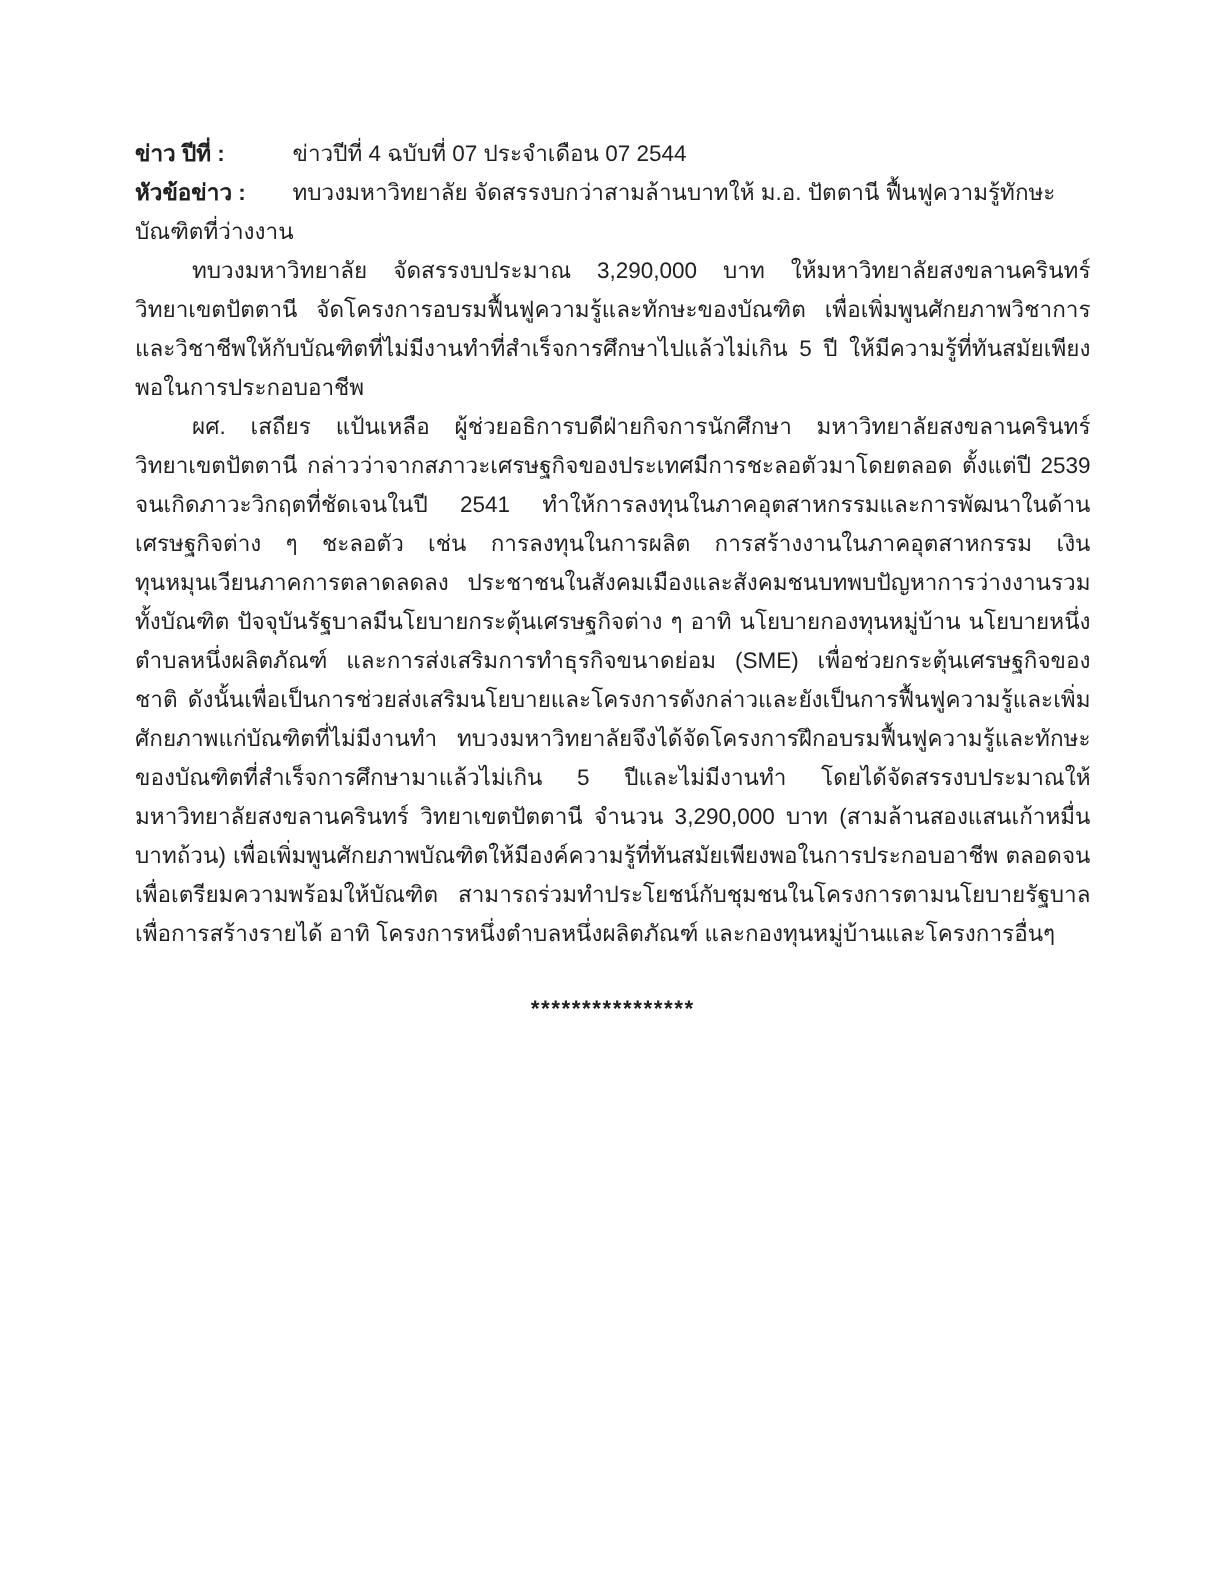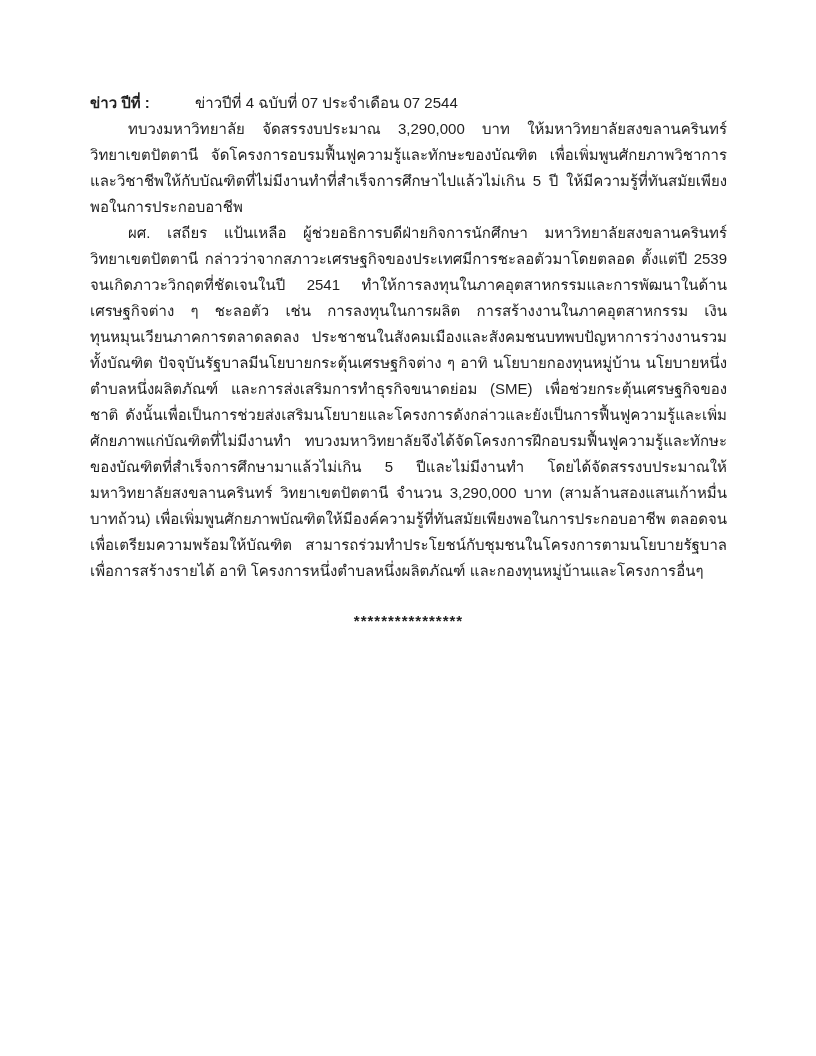--- a/index.html
+++ b/index.html
@@ -53,20 +53,23 @@
 </style>
 </head>
 <body>
 
 <div class="page" style="--page-bg: #ffffff; --text-color: #1f1f1f;">
 
   <p class="meta-row">
     <span class="meta-label">ข่าว ปีที่ :</span><span class="meta-value">ข่าวปีที่ 4 ฉบับที่ 07 ประจำเดือน 07 2544</span>
   </p>
 
+  <p class="meta-row">
+    <span class="meta-label">หัวข้อข่าว :</span><span class="meta-value">ทบวงมหาวิทยาลัย จัดสรรงบกว่าสามล้านบาทให้ ม.อ. ปัตตานี ฟื้นฟูความรู้ทักษะบัณฑิตที่ว่างงาน</span>
+  </p>
 
 
   <p class="body-par">ทบวงมหาวิทยาลัย จัดสรรงบประมาณ 3,290,000 บาท ให้มหาวิทยาลัยสงขลานครินทร์ วิทยาเขตปัตตานี จัดโครงการอบรมฟื้นฟูความรู้และทักษะของบัณฑิต เพื่อเพิ่มพูนศักยภาพวิชาการและวิชาชีพให้กับบัณฑิตที่ไม่มีงานทำที่สำเร็จการศึกษาไปแล้วไม่เกิน 5 ปี ให้มีความรู้ที่ทันสมัยเพียงพอในการประกอบอาชีพ</p>
 
   <p class="body-par">ผศ. เสถียร แป้นเหลือ ผู้ช่วยอธิการบดีฝ่ายกิจการนักศึกษา มหาวิทยาลัยสงขลานครินทร์ วิทยาเขตปัตตานี กล่าวว่าจากสภาวะเศรษฐกิจของประเทศมีการชะลอตัวมาโดยตลอด ตั้งแต่ปี 2539 จนเกิดภาวะวิกฤตที่ชัดเจนในปี 2541 ทำให้การลงทุนในภาคอุตสาหกรรมและการพัฒนาในด้านเศรษฐกิจต่าง ๆ ชะลอตัว เช่น การลงทุนในการผลิต การสร้างงานในภาคอุตสาหกรรม เงินทุนหมุนเวียนภาคการตลาดลดลง ประชาชนในสังคมเมืองและสังคมชนบทพบปัญหาการว่างงานรวมทั้งบัณฑิต ปัจจุบันรัฐบาลมีนโยบายกระตุ้นเศรษฐกิจต่าง ๆ อาทิ นโยบายกองทุนหมู่บ้าน นโยบายหนึ่งตำบลหนึ่งผลิตภัณฑ์ และการส่งเสริมการทำธุรกิจขนาดย่อม (SME) เพื่อช่วยกระตุ้นเศรษฐกิจของชาติ ดังนั้นเพื่อเป็นการช่วยส่งเสริมนโยบายและโครงการดังกล่าวและยังเป็นการฟื้นฟูความรู้และเพิ่มศักยภาพแก่บัณฑิตที่ไม่มีงานทำ ทบวงมหาวิทยาลัยจึงได้จัดโครงการฝึกอบรมฟื้นฟูความรู้และทักษะของบัณฑิตที่สำเร็จการศึกษามาแล้วไม่เกิน 5 ปีและไม่มีงานทำ โดยได้จัดสรรงบประมาณให้มหาวิทยาลัยสงขลานครินทร์ วิทยาเขตปัตตานี จำนวน 3,290,000 บาท (สามล้านสองแสนเก้าหมื่นบาทถ้วน) เพื่อเพิ่มพูนศักยภาพบัณฑิตให้มีองค์ความรู้ที่ทันสมัยเพียงพอในการประกอบอาชีพ ตลอดจนเพื่อเตรียมความพร้อมให้บัณฑิต สามารถร่วมทำประโยชน์กับชุมชนในโครงการตามนโยบายรัฐบาลเพื่อการสร้างรายได้ อาทิ โครงการหนึ่งตำบลหนึ่งผลิตภัณฑ์ และกองทุนหมู่บ้านและโครงการอื่นๆ</p>
 
   <p class="footer-sep">****************</p>
 
 </div>
 

